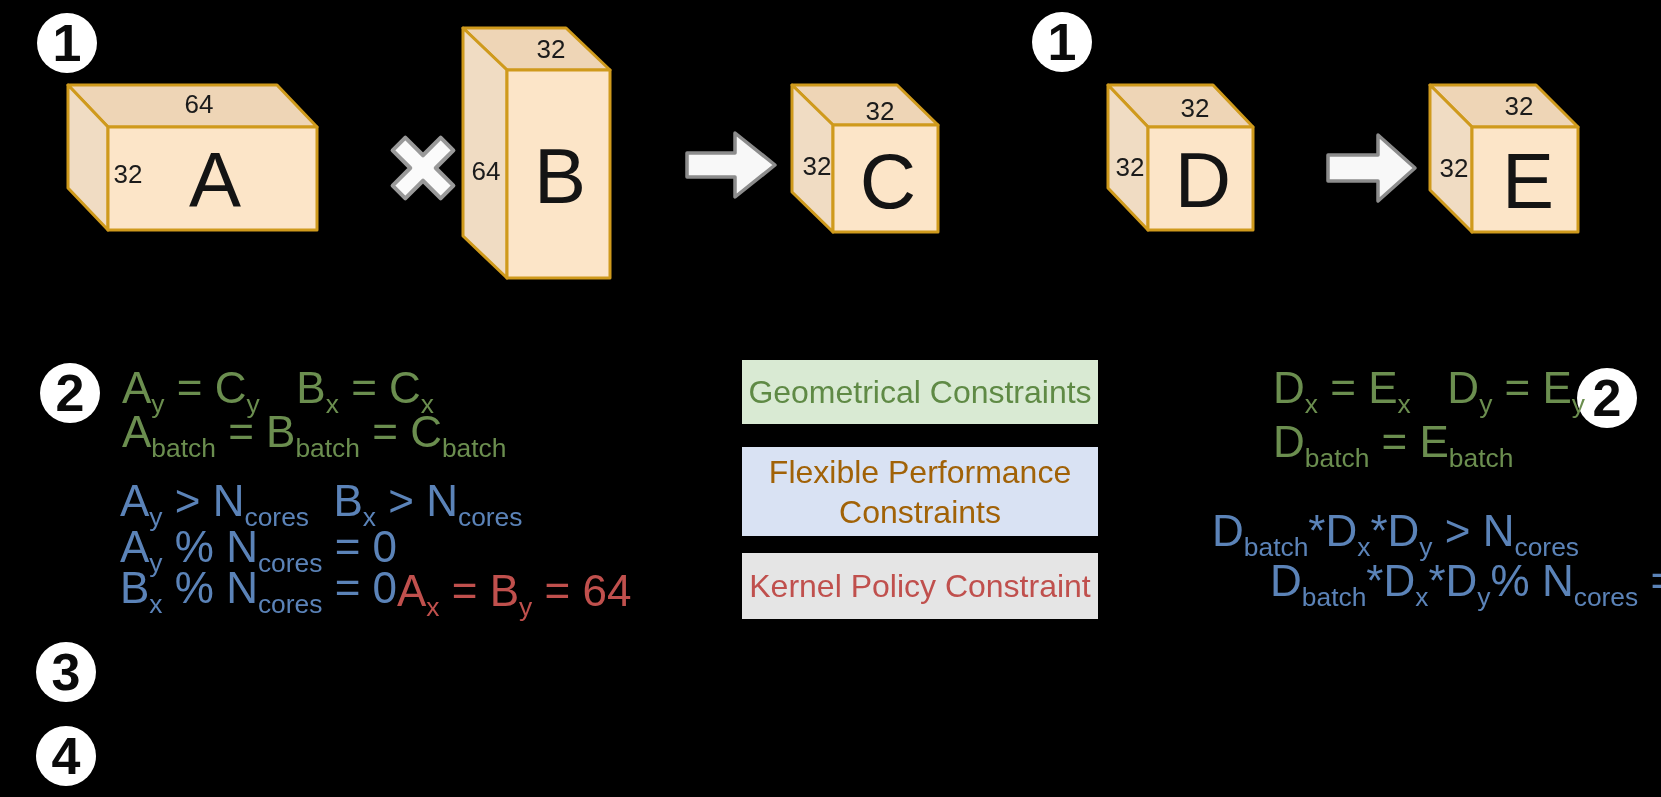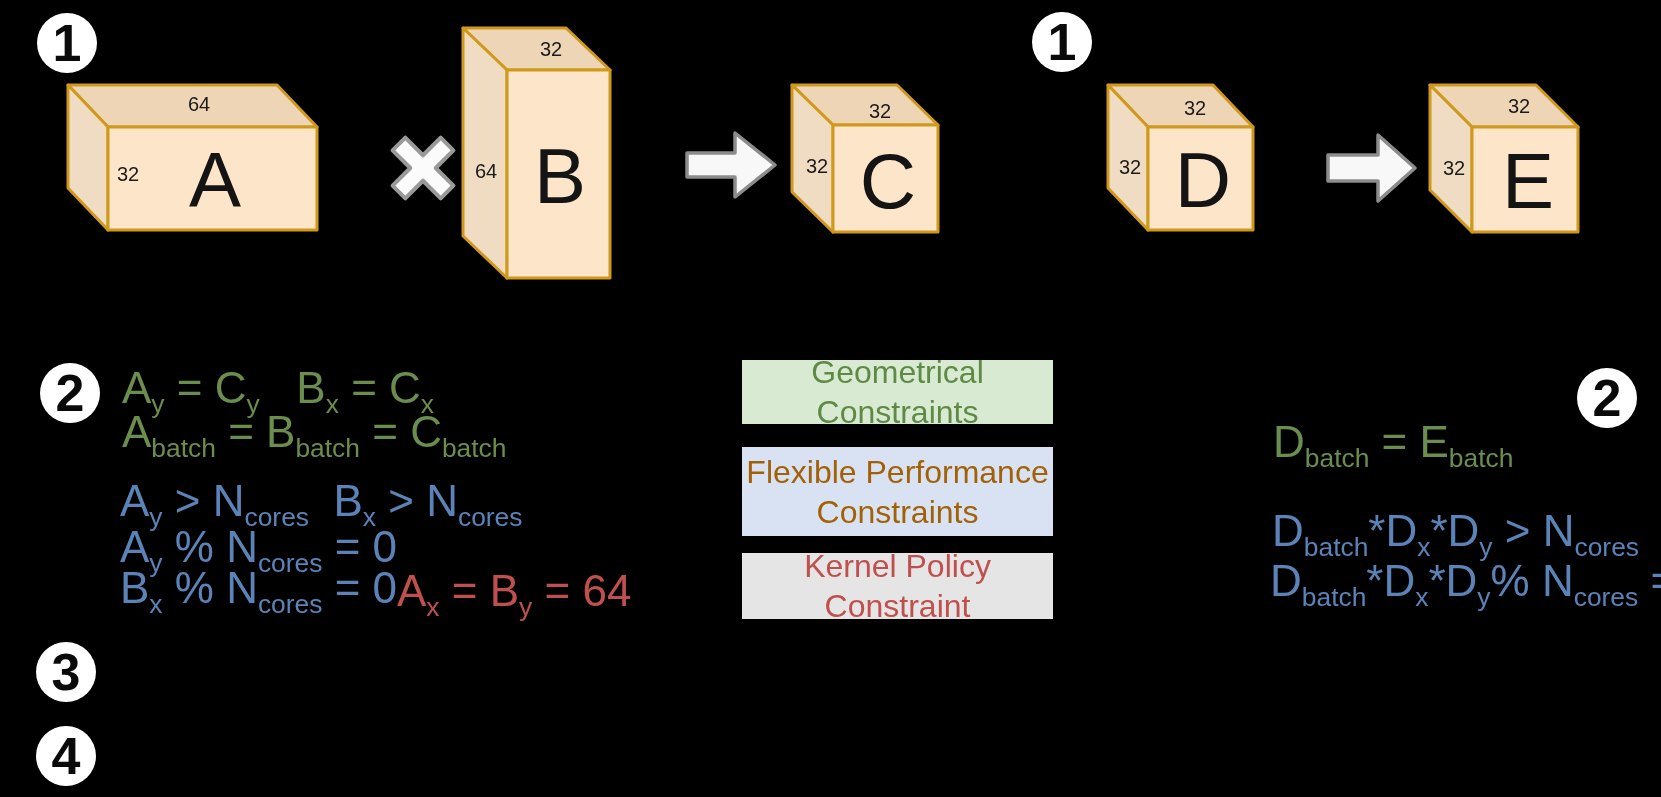--- a/index.html
+++ b/index.html
@@ -9,30 +9,30 @@
   }
   svg.shapes{position:absolute;left:0;top:0;}
   
   .badge{
     position:absolute;width:60px;height:60px;border-radius:50%;
     background:#ffffff;color:#0a0a0a;font-weight:bold;font-size:52px;
     display:flex;align-items:center;justify-content:center;line-height:1;
   }
   
   .tlabel{position:absolute;transform:translate(-50%,-50%);font-size:78px;color:#141414;line-height:1;}
-  .dimlbl{position:absolute;transform:translate(-50%,-50%);font-size:20px;color:#1b1b1b;line-height:1;text-align:center;}
+  .dimlbl{position:absolute;transform:translate(-50%,-50%);font-size:26px;color:#1b1b1b;line-height:1;text-align:center;}
   
   .eq{position:absolute;font-weight:normal;font-size:44px;line-height:1;white-space:nowrap;}
   .eq sub{font-size:0.6em;line-height:0;}
   .eq-geo{color:#6b8e4f;}
   .eq-perf{color:#5b83b8;}
   .eq-policy{color:#c0504d;}
   
   .legend-box{
-    position:absolute;left:742px;width:311px;
+    position:absolute;left:742px;width:356px;
     display:flex;align-items:center;justify-content:center;text-align:center;
     font-size:32px;line-height:1.25;
   }
   .legend-geo{top:360px;height:64px;background:#d9ead3;color:#5f8a45;}
   .legend-perf{top:447px;height:89px;background:#d9e2f3;color:#a16207;}
   .legend-policy{top:553px;height:66px;background:#e5e5e5;color:#c0504d;}
 </style>
 </head>
 <body>
 
@@ -110,22 +110,23 @@
   <span class="dimlbl" style="left:1454px;top:168px;">32</span>
   <span class="tlabel" style="left:1528px;top:181px;">E</span>
 
   <div class="eq eq-geo" style="left:122px;top:366px;">A<sub>y</sub> = C<sub>y</sub>&nbsp;&nbsp;&nbsp;B<sub>x</sub> = C<sub>x</sub></div>
   <div class="eq eq-geo" style="left:122px;top:410px;">A<sub>batch</sub> = B<sub>batch</sub> = C<sub>batch</sub></div>
   <div class="eq eq-perf" style="left:120px;top:479px;">A<sub>y</sub> &gt; N<sub>cores</sub>&nbsp;&nbsp;B<sub>x</sub> &gt; N<sub>cores</sub></div>
   <div class="eq eq-perf" style="left:120px;top:525px;">A<sub>y</sub> % N<sub>cores</sub> = 0</div>
   <div class="eq eq-perf" style="left:120px;top:566px;">B<sub>x</sub> % N<sub>cores</sub> = 0</div>
   <div class="eq eq-policy" style="left:397px;top:557px;margin-top:12px;">A<sub>x</sub> = B<sub>y</sub> = 64</div>
 
+  <div class="eq eq-geo" style="left:1273px;top:366px;">D<sub>x</sub> = E<sub>x</sub>&nbsp;&nbsp;&nbsp;D<sub>y</sub> = E<sub>y</sub></div>
   <div class="eq eq-geo" style="left:1273px;top:420px;text-align:right;">D<sub>batch</sub> = E<sub>batch</sub></div>
-  <div class="eq eq-perf" style="left:1272px;top:509px;">D<sub>batch</sub>*D<sub>x</sub>*D<sub>y</sub> &gt; N<sub>cores</sub></div>
+  <div class="eq eq-perf" style="left:1212px;top:509px;">D<sub>batch</sub>*D<sub>x</sub>*D<sub>y</sub> &gt; N<sub>cores</sub></div>
   <div class="eq eq-perf" style="left:1270px;top:559px;">D<sub>batch</sub>*D<sub>x</sub>*D<sub>y</sub>% N<sub>cores</sub> = 0</div>
 
   <div class="legend-box legend-geo">
     <span>Geometrical Constraints</span>
   </div>
   <div class="legend-box legend-perf">
     <span>Flexible Performance Constraints</span>
   </div>
   <div class="legend-box legend-policy">
     <span>Kernel Policy Constraint</span>

